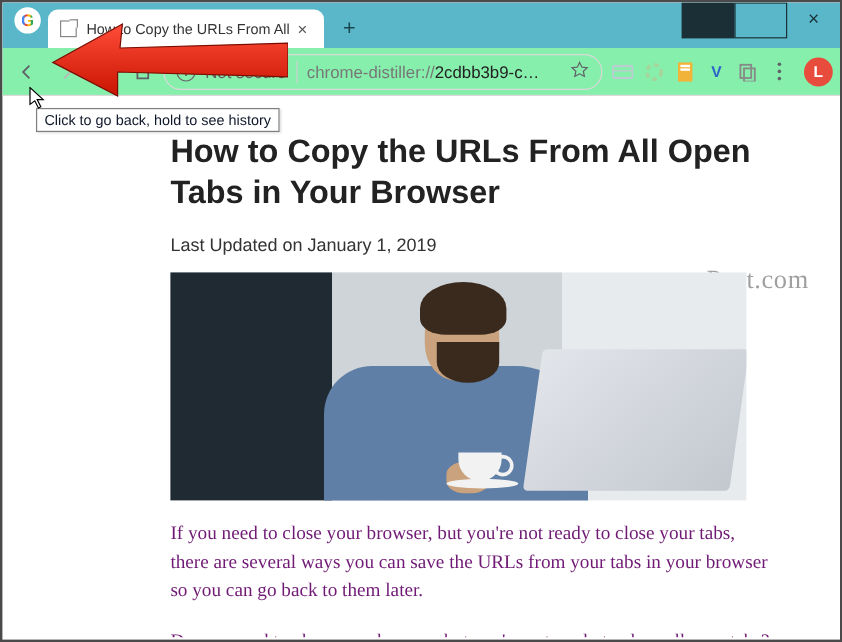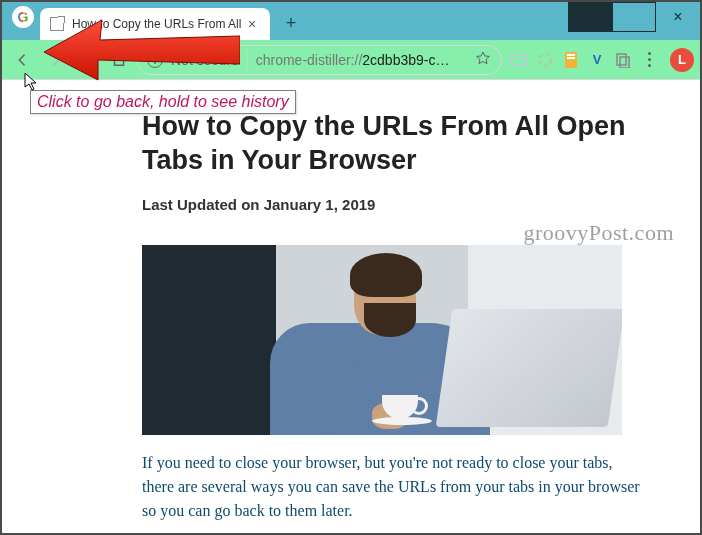--- a/index.html
+++ b/index.html
@@ -111,45 +111,43 @@
   .avatar {
     width:24px; height:24px; border-radius:50%; background:#e74c3c; color:#fff;
     display:flex; align-items:center; justify-content:center; font-size:13px; font-weight:600;
     margin-left:4px;
   }
 
   
   .tooltip {
     position:absolute; left:28px; top:88px;
     background:#fff; border:1px solid #808080;
-    font-size:16px; padding:2px 6px; color:#be185d;
+    font-size:12px; padding:2px 6px; color:#0f172a;
     box-shadow:1px 1px 2px rgba(0,0,0,.15);
     z-index:20;
-    font-style:italic;
   }
 
   
   .content {
     position:absolute; left:2px; right:2px; top:78px; bottom:2px;
     overflow:hidden; background:#fff;
   }
   .article {
     margin-left:138px; width:520px; padding-top:30px;
     font-family: Georgia, "Times New Roman", serif;
     color:#222;
   }
   .article h1 {
     font-size:27px; font-weight:700; line-height:1.25;
     font-family: Arial, sans-serif;
     margin-bottom:18px;
   }
   .article .date {
-    font-size:15px; color:#333; margin-bottom:32px;
+    font-size:15px; color:#333; margin-bottom:14px;
     font-family: Arial, sans-serif;
-    font-weight: bold;
   }
   .heroimg {
     width:480px; height:190px; position:relative; overflow:hidden;
     margin-bottom:16px;
     background:linear-gradient(90deg,#1f2a33 0 28%,#cfd4d9 28% 68%,#e8ebee 68% 100%);
   }
   
   .heroimg .person {
     position:absolute; left:80px; bottom:0; width:240px; height:190px;
   }
@@ -189,21 +187,21 @@
     position:absolute; left:150px; top:172px; width:60px; height:8px;
     background:#f2f2f2; border-radius:50%;
   }
   .heroimg .laptop {
     position:absolute; right:6px; bottom:8px; width:172px; height:118px;
     background:linear-gradient(135deg,#e2e5ea,#c3c8cf);
     transform:skewX(-8deg);
     border-radius:4px;
   }
   .article p {
-    font-size:16px; line-height:1.5; color:#0c4a6e;
+    font-size:16px; line-height:1.5; color:#701a75;
     margin-bottom:18px; width:500px;
   }
 
   .watermark {
     position:absolute; right:24px; top:140px;
     font-family: "Times New Roman", serif;
     font-size:22px; letter-spacing:.5px;
     color:rgba(80,80,80,.55);
   }
 

